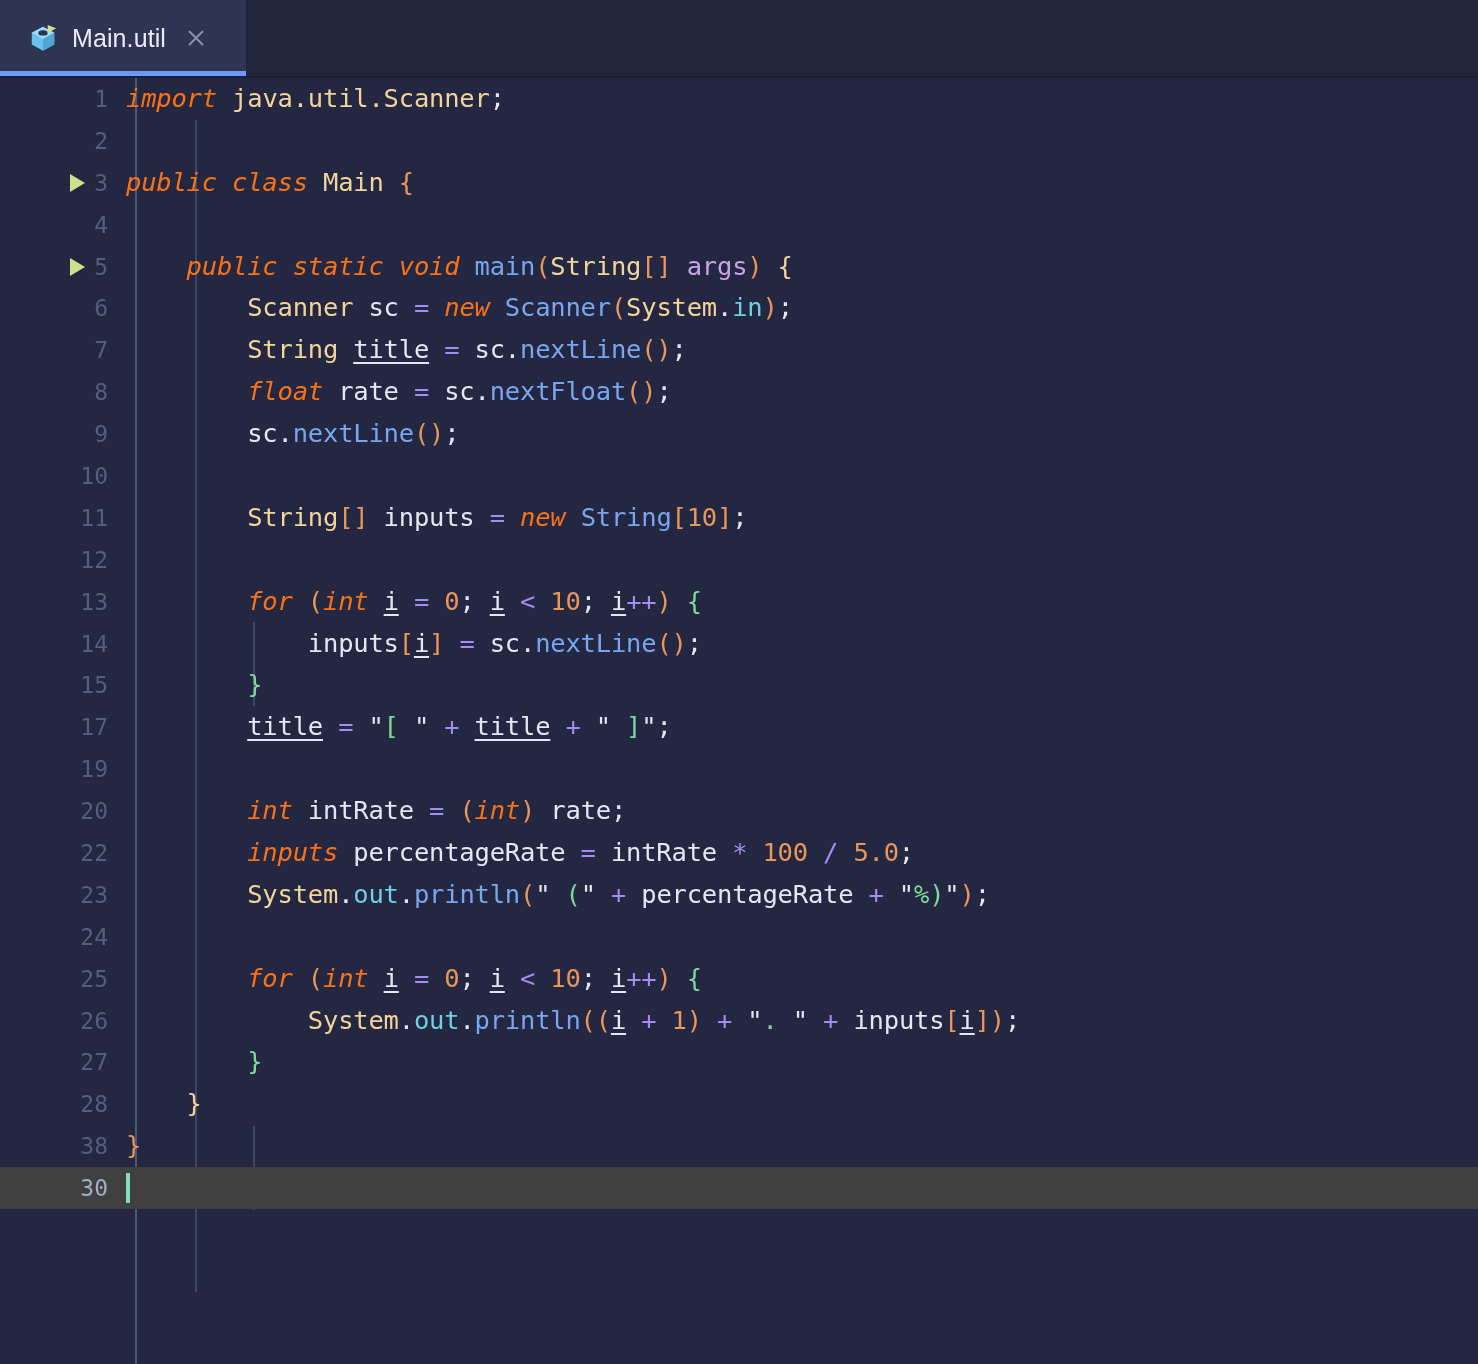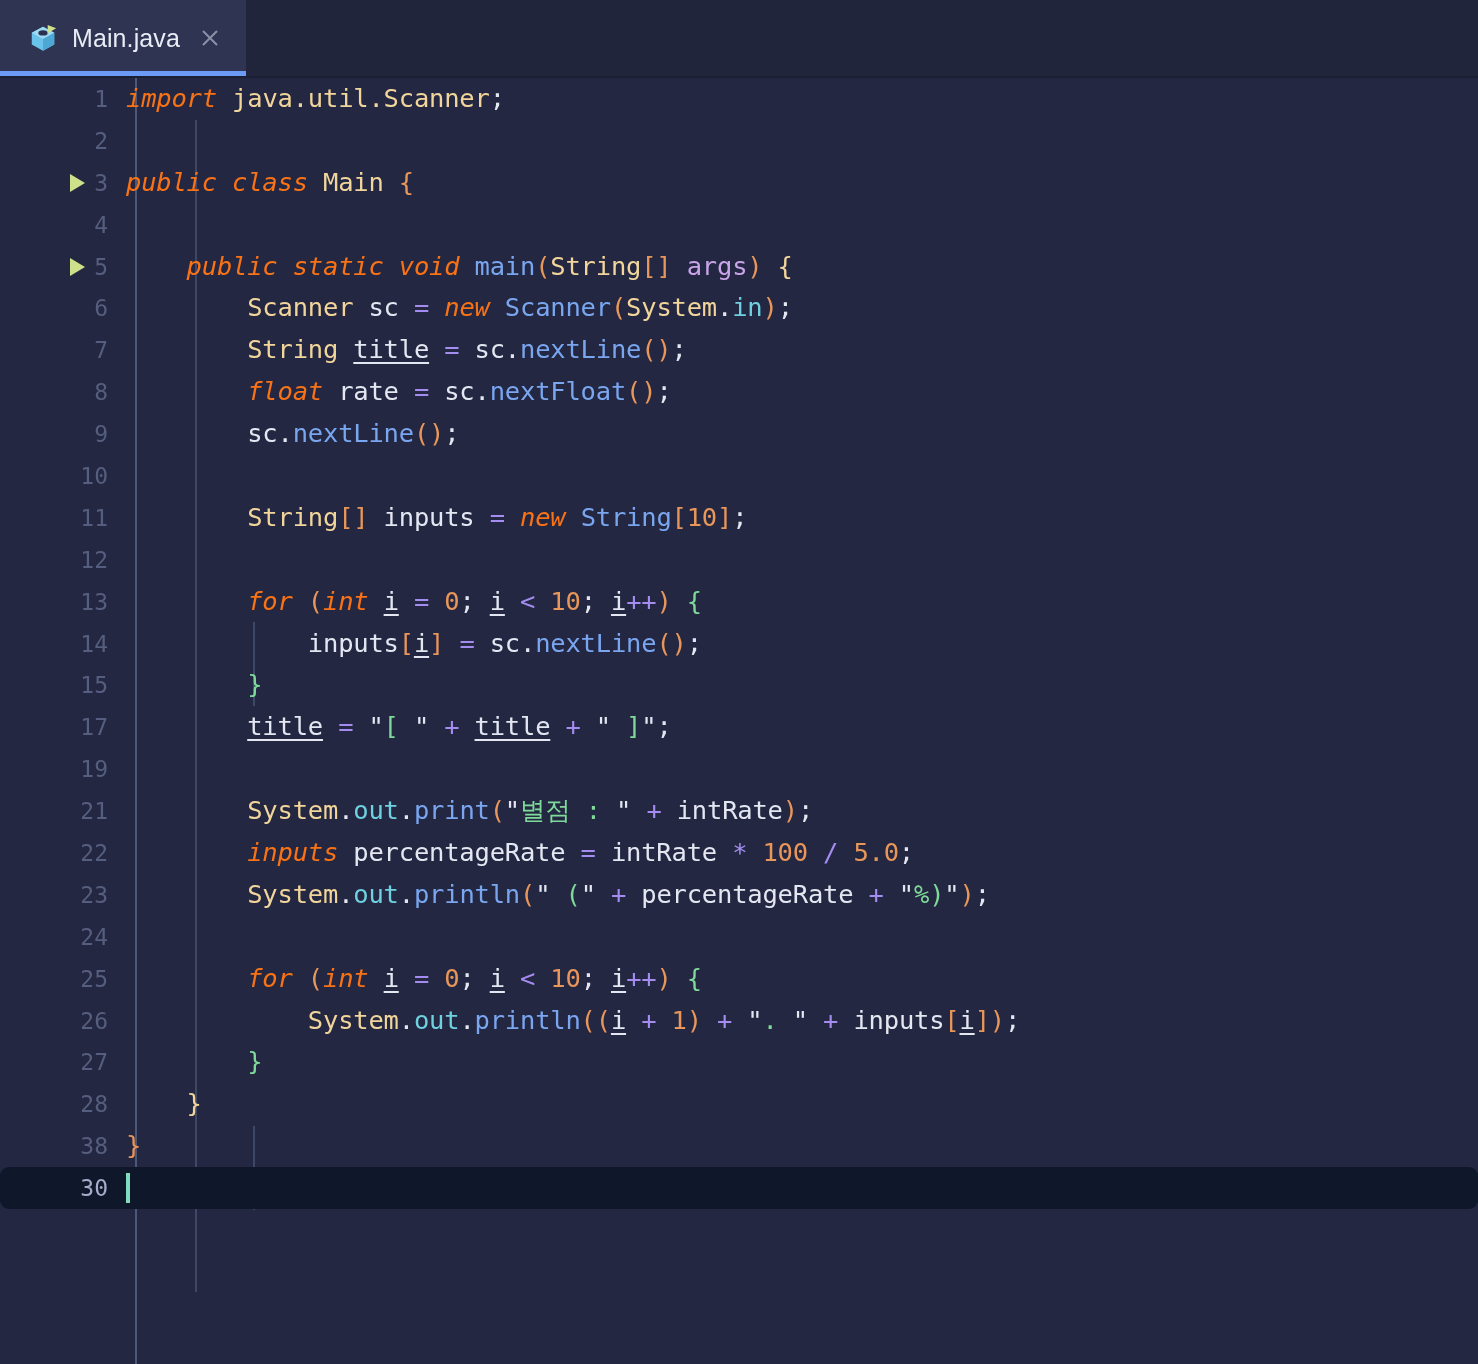--- a/index.html
+++ b/index.html
@@ -74,21 +74,21 @@
     width: 2px;
     background: #3e4765;
   }
 
   .row {
     position: relative;
     height: 41.9px;
     display: flex;
     align-items: center;
   }
-  .row.current { background: #0f172a; border-radius: 9px; }
+  .row.current { background: #404040; }
   .ln {
     width: 118px;
     flex: none;
     text-align: right;
     padding-right: 10px;
     font-size: 23px;
     color: #555e7e;
     font-family: "DejaVu Sans Mono", monospace;
     user-select: none;
   }
@@ -144,21 +144,21 @@
 
 <div id="tabbar">
   <div class="tab active">
     <svg class="tab-icon" viewBox="0 0 32 32">
       <polygon points="16,4 28,10.5 28,23 16,29.5 4,23 4,10.5" fill="#69c3ea"></polygon>
       <polygon points="16,4 28,10.5 16,17 4,10.5" fill="#9fd9f2"></polygon>
       <polygon points="16,17 28,10.5 28,23 16,29.5" fill="#4fa7d4"></polygon>
       <ellipse cx="16" cy="10.6" rx="5" ry="2.8" fill="#2b3350"></ellipse>
       <polygon points="21,2 30,5.5 21,11" fill="#cfe08a"></polygon>
     </svg>
-    <span class="tab-label">Main.java</span>
+    <span class="tab-label">Main.util</span>
     <svg class="tab-close" viewBox="0 0 24 24">
       <path d="M5 5 L19 19 M19 5 L5 19" stroke="#c3c9da" stroke-width="2" fill="none"></path>
     </svg>
   </div>
   <div id="tabbar-filler"></div>
 </div>
 
 <div id="editor">
 
   <div id="gutter-rule"></div>
@@ -249,25 +249,25 @@
     <span class="ln">17</span>
     <span class="code">        <span class="idu">title</span> <span class="op">=</span> <span class="q">"</span><span class="str">[ </span><span class="q">"</span> <span class="op">+</span> <span class="idu">title</span> <span class="op">+</span> <span class="q">"</span><span class="str"> ]</span><span class="q">"</span><span class="pu">;</span></span>
   </div>
 
 
   <div class="row">
     <span class="ln">19</span>
     <span class="code"></span>
   </div>
 
-
-  <div class="row">
-    <span class="ln">21</span>
-    <span class="code">        <span class="typ">System</span><span class="pu">.</span><span class="fld">out</span><span class="pu">.</span><span class="ctor">print</span><span class="par">(</span><span class="q">"</span><span class="str">별점 : </span><span class="q">"</span> <span class="op">+</span> <span class="id">intRate</span><span class="par">)</span><span class="pu">;</span></span>
-  </div>
+  <div class="row">
+    <span class="ln">20</span>
+    <span class="code">        <span class="kw">int</span> <span class="id">intRate</span> <span class="op">=</span> <span class="par">(</span><span class="kw">int</span><span class="par">)</span> <span class="id">rate</span><span class="pu">;</span></span>
+  </div>
+
 
   <div class="row">
     <span class="ln">22</span>
     <span class="code">        <span class="kw">inputs</span> <span class="id">percentageRate</span> <span class="op">=</span> <span class="id">intRate</span> <span class="op">*</span> <span class="num">100</span> <span class="op">/</span> <span class="num">5.0</span><span class="pu">;</span></span>
   </div>
 
   <div class="row">
     <span class="ln">23</span>
     <span class="code">        <span class="typ">System</span><span class="pu">.</span><span class="fld">out</span><span class="pu">.</span><span class="ctor">println</span><span class="par">(</span><span class="q">"</span><span class="str"> (</span><span class="q">"</span> <span class="op">+</span> <span class="id">percentageRate</span> <span class="op">+</span> <span class="q">"</span><span class="str">%)</span><span class="q">"</span><span class="par">)</span><span class="pu">;</span></span>
   </div>

